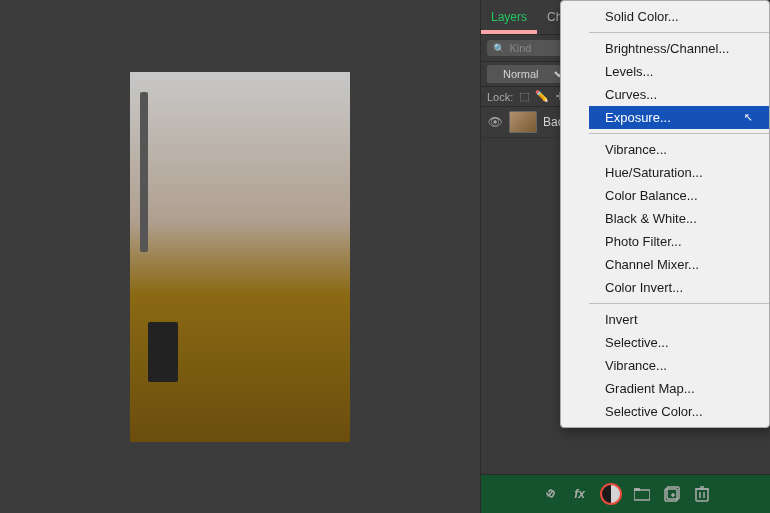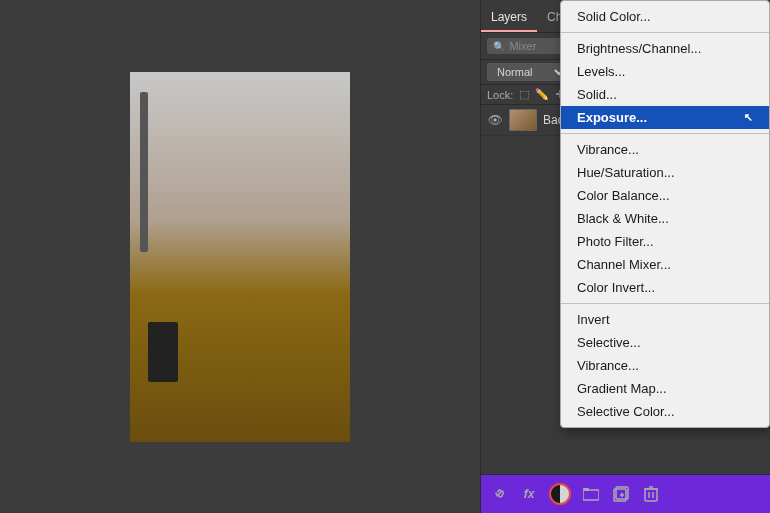--- a/index.html
+++ b/index.html
@@ -98,21 +98,20 @@
       cursor: pointer;
       white-space: nowrap;
     }
 
     .menu-item.highlighted {
       background: #1451b8;
       color: white;
       display: flex;
       align-items: center;
       justify-content: space-between;
-      font-weight: bold;
     }
 
     .menu-divider {
       height: 1px;
       background: #c0c0c0;
       margin: 4px 0;
     }
 
     
     .layers-tabs {
@@ -124,22 +123,22 @@
 
     .layers-tab {
       padding: 6px 10px;
       font-size: 12px;
       color: #aaa;
       cursor: pointer;
       border-bottom: 2px solid transparent;
     }
 
     .layers-tab.active {
-      color: #e5e5e5;
-      border-bottom: 2px solid #fca5a5;
+      color: #22c55e;
+      border-bottom: 4px solid #fca5a5;
     }
 
     .layers-search {
       display: flex;
       align-items: center;
       padding: 4px 6px;
       background: #3a3a3a;
       border-bottom: 1px solid #2a2a2a;
       gap: 4px;
     }
@@ -182,21 +181,21 @@
       padding: 3px 6px;
       gap: 4px;
       border-bottom: 1px solid #2a2a2a;
     }
 
     .blend-dropdown {
       background: #555;
       border: none;
       color: #d4d4d4;
       font-size: 11px;
-      padding: 2px 6px;
+      padding: 2px 12px;
       border-radius: 2px;
       width: 80px;
     }
 
     .opacity-field {
       background: #555;
       border: none;
       color: #d4d4d4;
       font-size: 11px;
       padding: 2px 4px;
@@ -248,25 +247,25 @@
 
     .layer-name {
       font-size: 12px;
       color: #d4d4d4;
     }
 
     .layers-bottom {
       margin-top: auto;
       display: flex;
       align-items: center;
-      justify-content: flex-start;
+      justify-content: center;
       padding: 8px;
       gap: 10px;
       border-top: 1px solid #2a2a2a;
-      background: #6d28d9;
+      background: #14532d;
     }
 
     .bottom-icon {
       width: 20px;
       height: 20px;
       display: flex;
       align-items: center;
       justify-content: center;
       color: #aaa;
       font-size: 14px;
@@ -286,21 +285,21 @@
 
   <div class="layers-tabs">
     <div class="layers-tab active">Layers</div>
     <div class="layers-tab">Channels</div>
     <div class="layers-tab">P</div>
   </div>
 
   <div class="layers-search">
     <div class="search-box">
       <span class="search-icon-sm">🔍</span>
-      <span class="search-text">Mixer</span>
+      <span class="search-text">Kind</span>
     </div>
     <div class="search-dropdown">
       <span>⊞</span>
     </div>
   </div>
 
   <div class="blend-mode-row">
     <select class="blend-dropdown">
       <option>Normal</option>
     </select>
@@ -352,26 +351,26 @@
       <svg width="14" height="16" viewBox="0 0 14 16" fill="none">
         <rect x="1" y="3" width="12" height="12" rx="1" stroke="#aaa" stroke-width="1.5"></rect>
         <line x1="0" y1="3" x2="14" y2="3" stroke="#aaa" stroke-width="1.5"></line>
         <line x1="5" y1="1" x2="9" y2="1" stroke="#aaa" stroke-width="1.5"></line>
         <line x1="5" y1="6" x2="5" y2="12" stroke="#aaa" stroke-width="1.5"></line>
         <line x1="9" y1="6" x2="9" y2="12" stroke="#aaa" stroke-width="1.5"></line>
       </svg>
     </div>
   </div>
 
-  <div class="dropdown-menu" style="position:absolute;top:0;right:0;width:210px;">
+  <div class="dropdown-menu" style="position:absolute;top:0;right:0;width:210px;padding-left:28px;">
     <div class="menu-item">Solid Color...</div>
     <div class="menu-divider"></div>
     <div class="menu-item">Brightness/Channel...</div>
     <div class="menu-item">Levels...</div>
-    <div class="menu-item">Solid...</div>
+    <div class="menu-item">Curves...</div>
     <div class="menu-item highlighted">
       <span>Exposure...</span>
       <span style="font-size:11px;">↖</span>
     </div>
     <div class="menu-divider"></div>
     <div class="menu-item">Vibrance...</div>
     <div class="menu-item">Hue/Saturation...</div>
     <div class="menu-item">Color Balance...</div>
     <div class="menu-item">Black &amp; White...</div>
     <div class="menu-item">Photo Filter...</div>

